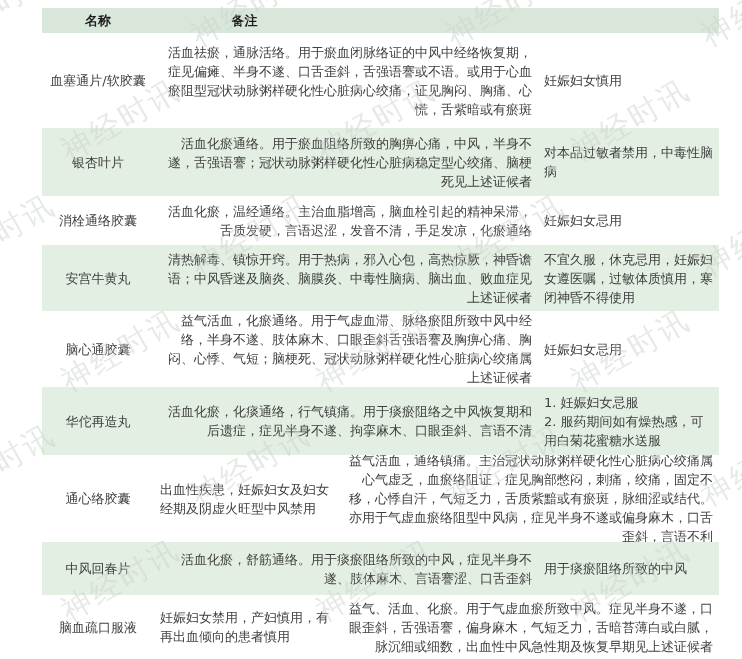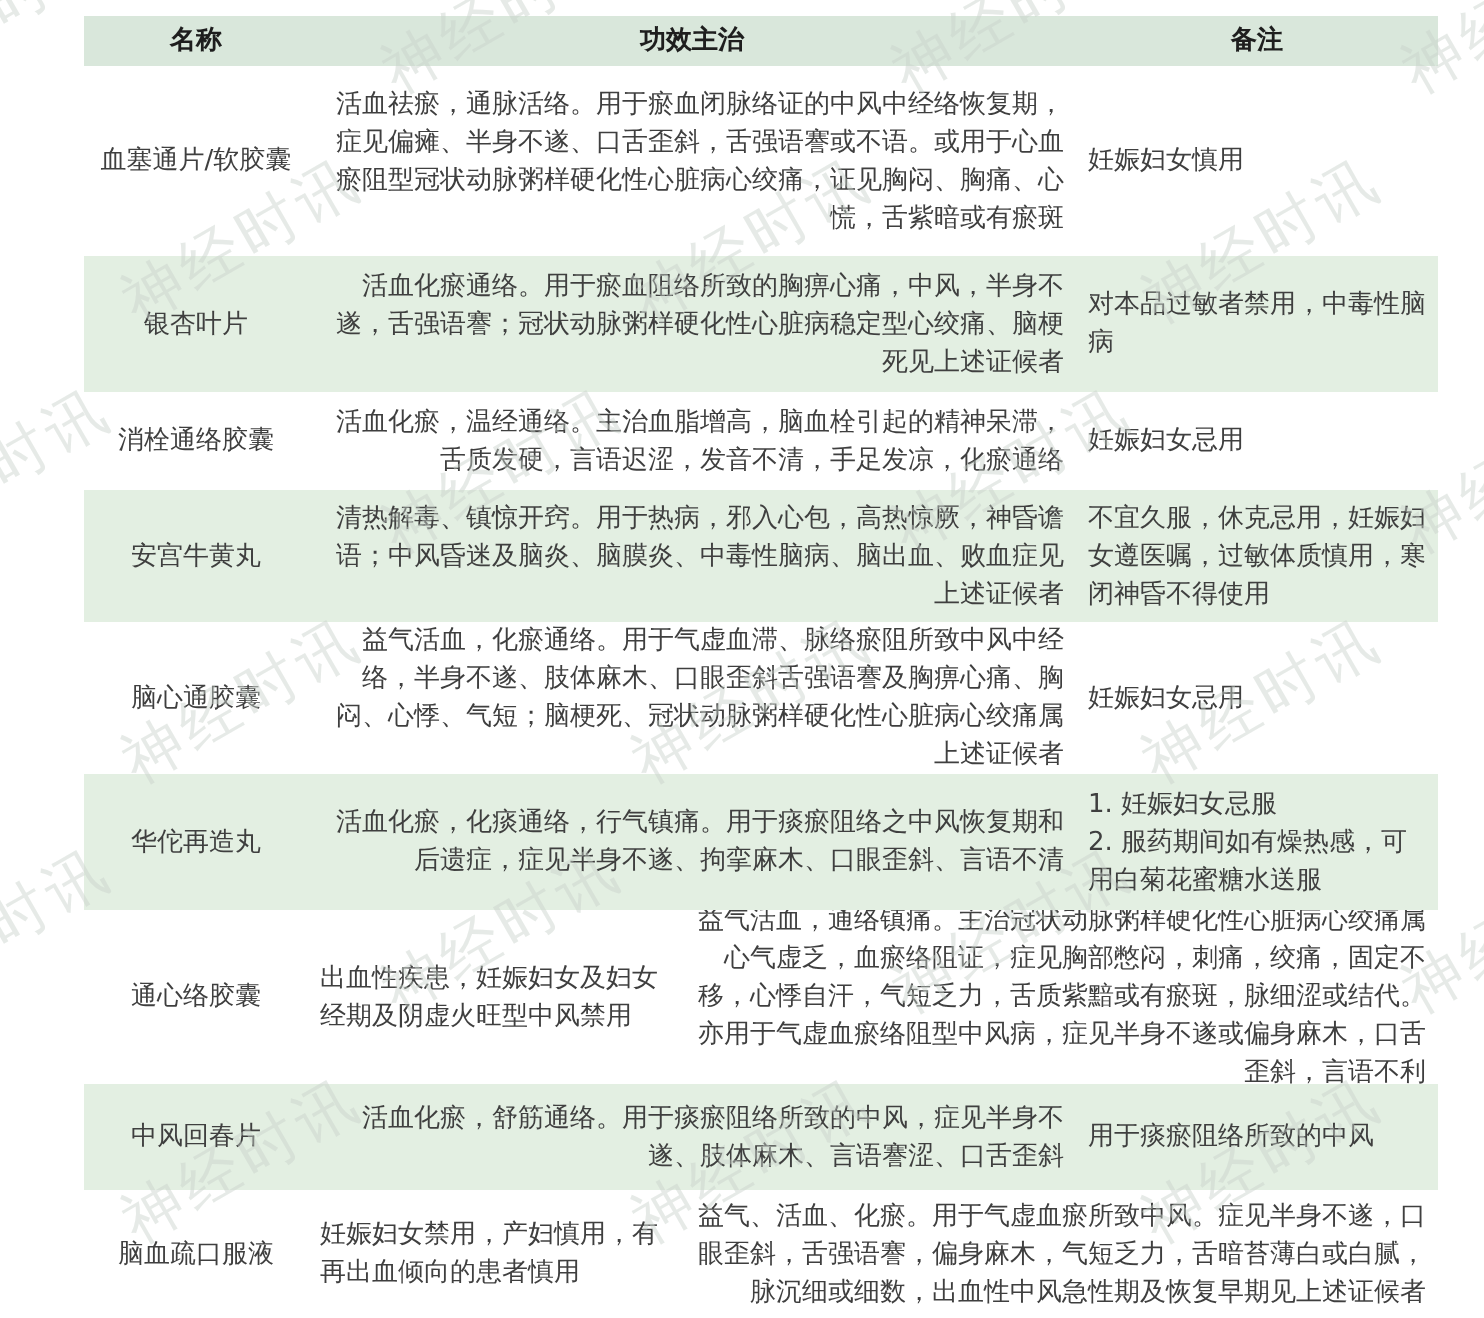--- a/index.html
+++ b/index.html
@@ -49,21 +49,20 @@
   }
 </style>
 </head>
 <body>
 
 <div class="page">
 
   <div class="med-table" id="med-table">
     <div class="row header">
       <div class="cell c1">名称</div>
-      <div class="cell c2">功效主治</div>
       <div class="cell c3">备注</div>
     </div>
 
     <div class="row">
       <div class="cell c1">血塞通片/软胶囊</div>
       <div class="cell c2">活血祛瘀，通脉活络。用于瘀血闭脉络证的中风中经络恢复期，症见偏瘫、半身不遂、口舌歪斜，舌强语謇或不语。或用于心血瘀阻型冠状动脉粥样硬化性心脏病心绞痛，证见胸闷、胸痛、心慌，舌紫暗或有瘀斑</div>
       <div class="cell c3">妊娠妇女慎用</div>
     </div>
 
     <div class="row">

